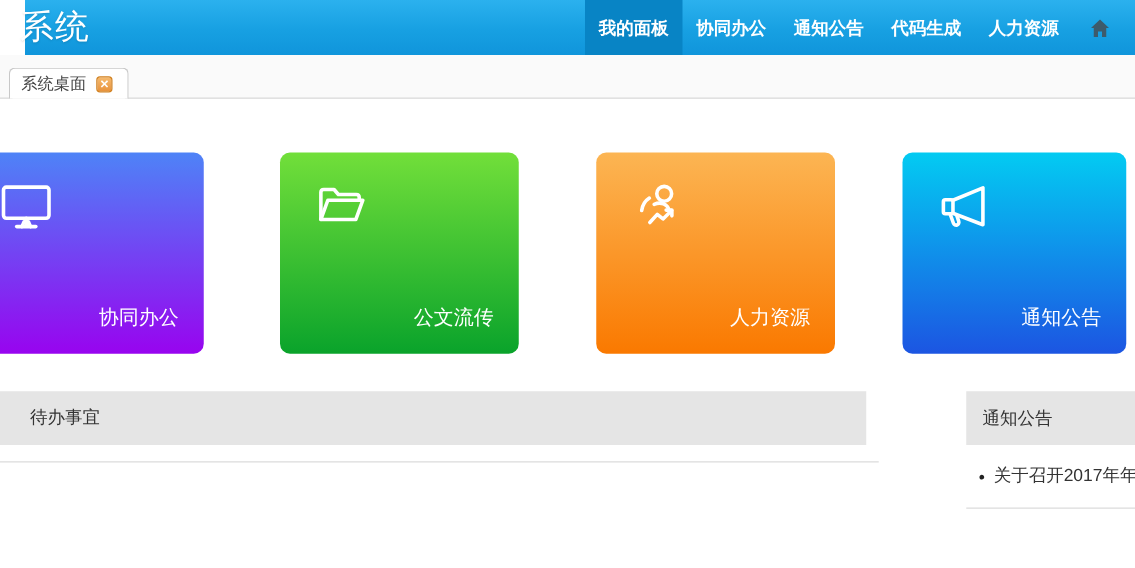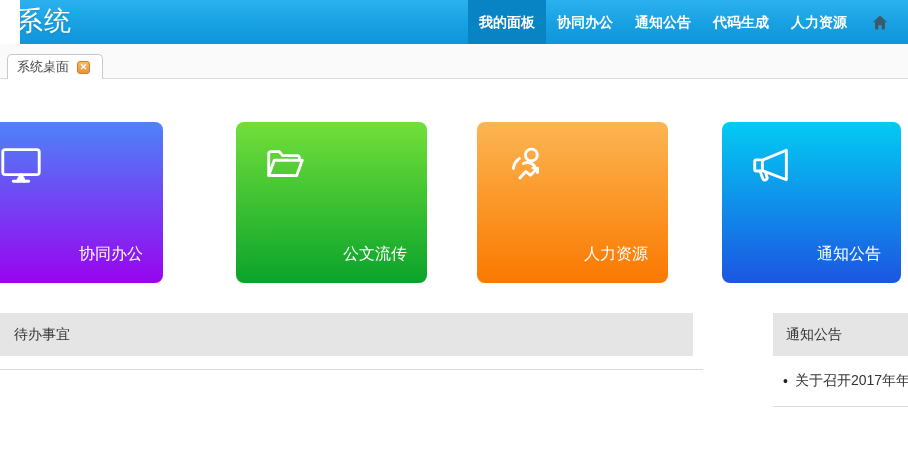--- a/index.html
+++ b/index.html
@@ -35,21 +35,21 @@
   .tile-icon { position:absolute; left:26px; top:20px; }
   .tile-label { position:absolute; right:20px; bottom:18px; color:#fff; font-size:16px; white-space:nowrap; }
   #tile-0 { left:-28px; }
   #tile-1 { left:224px; }
   #tile-2 { left:477px; }
   #tile-3 { left:722px; width:179px; }
 
   
   .panel-header { position:absolute; top:313px; height:43px; background:#E5E5E5;
                   font-size:14px; color:#333; line-height:43px; }
-  .panel-header.todo { left:0; width:693px; padding-left:14px;font-family:Liberation Serif, serif; }
+  .panel-header.todo { left:0; width:693px; padding-left:24px;font-family:Liberation Serif, serif; }
   .panel-header.notice { left:773px; width:135px; padding-left:13px; }
   .divider { position:absolute; height:1px; background:#DCDCDC; }
   .divider.todo { left:0; top:369px; width:703px; }
   .divider.notice { left:773px; top:406px; width:135px; }
   .notice-item { position:absolute; left:773px; top:369px; width:135px; height:24px;
                  display:flex; align-items:center; gap:7px; padding-left:10px; cursor:pointer;
                  font-size:14px; color:#333; white-space:nowrap; overflow:hidden; }
   .bullet { font-size:14px; color:#222; line-height:1; }
 </style>
 </head>
@@ -94,21 +94,21 @@
       <svg width="46" height="46" viewBox="0 0 24 24" fill="none" stroke="#fff" stroke-width="1.5" stroke-linecap="round" stroke-linejoin="round">
         <rect x="2.5" y="4" width="19" height="13" rx="1.2"></rect>
         <path d="M12 17v3.2"></path>
           <path d="M8 20.5h8"></path>
           <path d="M10.2 20.5l0.9-2h1.8l0.9 2"></path>
       </svg>
     </span>
     <span class="tile-label">协同办公</span>
   </div>
 
-  <div class="tile" id="tile-1" style="background: linear-gradient(rgb(114, 223, 58), rgb(10, 163, 43)); margin-left: 12px;">
+  <div class="tile" id="tile-1" style="background: linear-gradient(rgb(114, 223, 58), rgb(10, 163, 43));">
     <span class="tile-icon">
       <svg width="46" height="46" viewBox="0 0 24 24" fill="none" stroke="#fff" stroke-width="1.5" stroke-linecap="round" stroke-linejoin="round">
         <path d="M3.5 17.5V6.2c0-.7.5-1.2 1.2-1.2h4.3l1.8 2.1h7.5c.7 0 1.2.5 1.2 1.2v1.2"></path>
         <path d="M3.5 17.5l2.9-8h14.6l-2.9 8z"></path>
       </svg>
     </span>
     <span class="tile-label">公文流传</span>
   </div>
 
   <div class="tile" id="tile-2" style="background: linear-gradient(rgb(252, 181, 83), rgb(250, 121, 0));">

